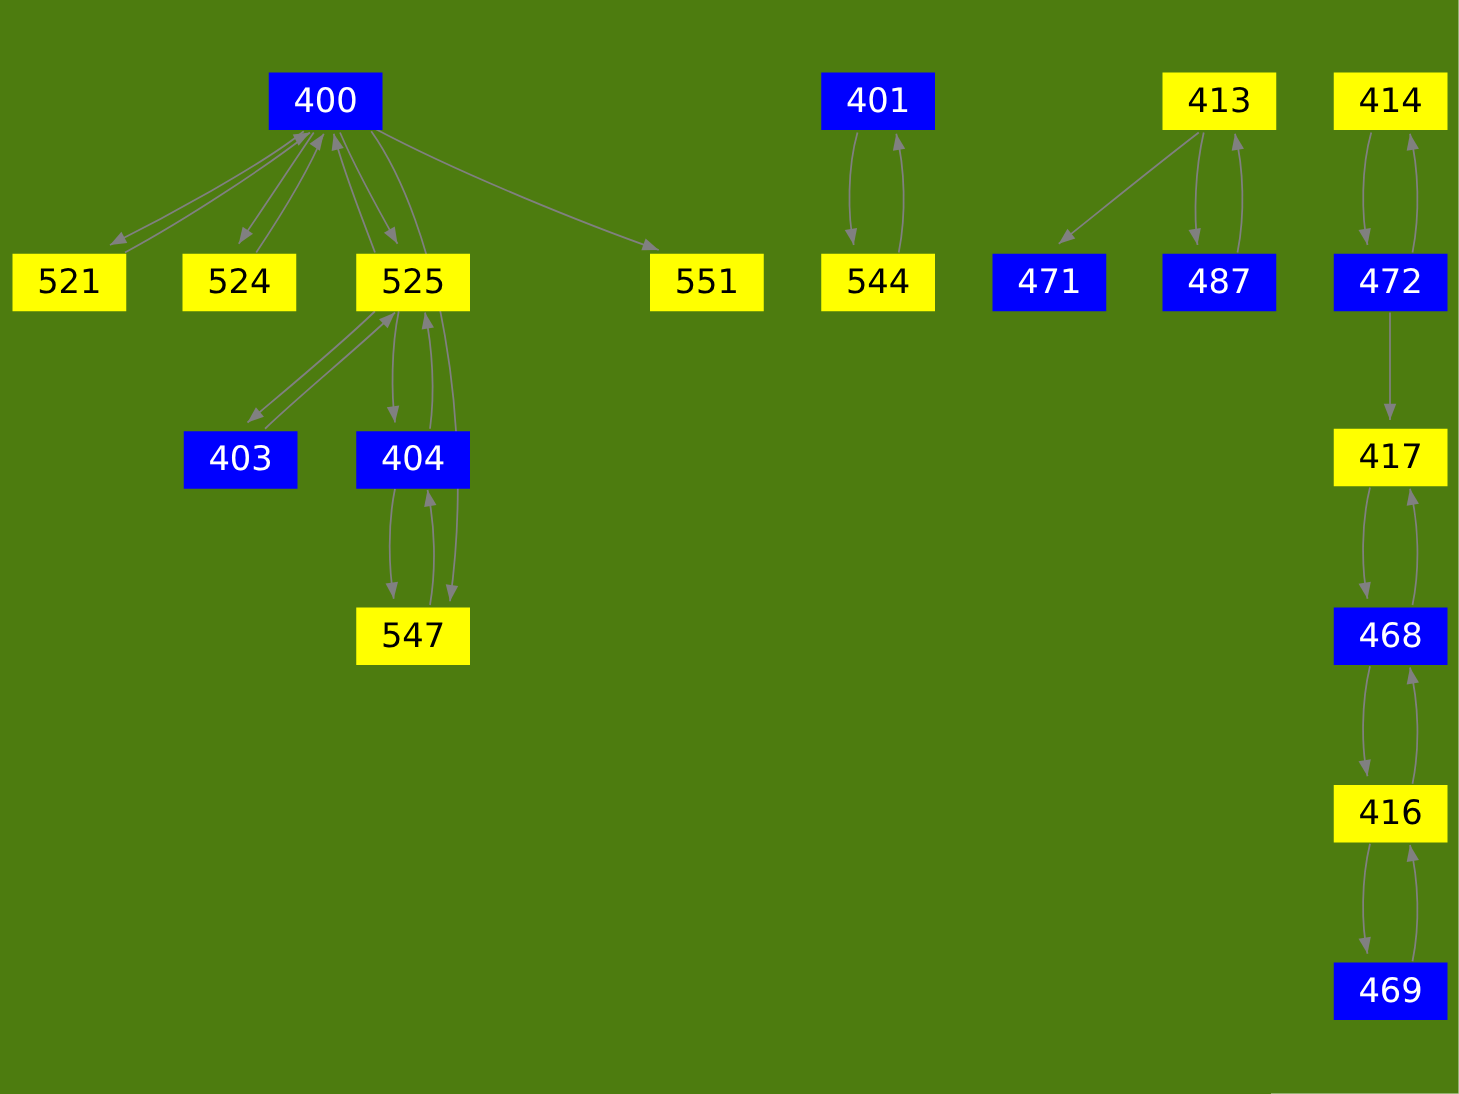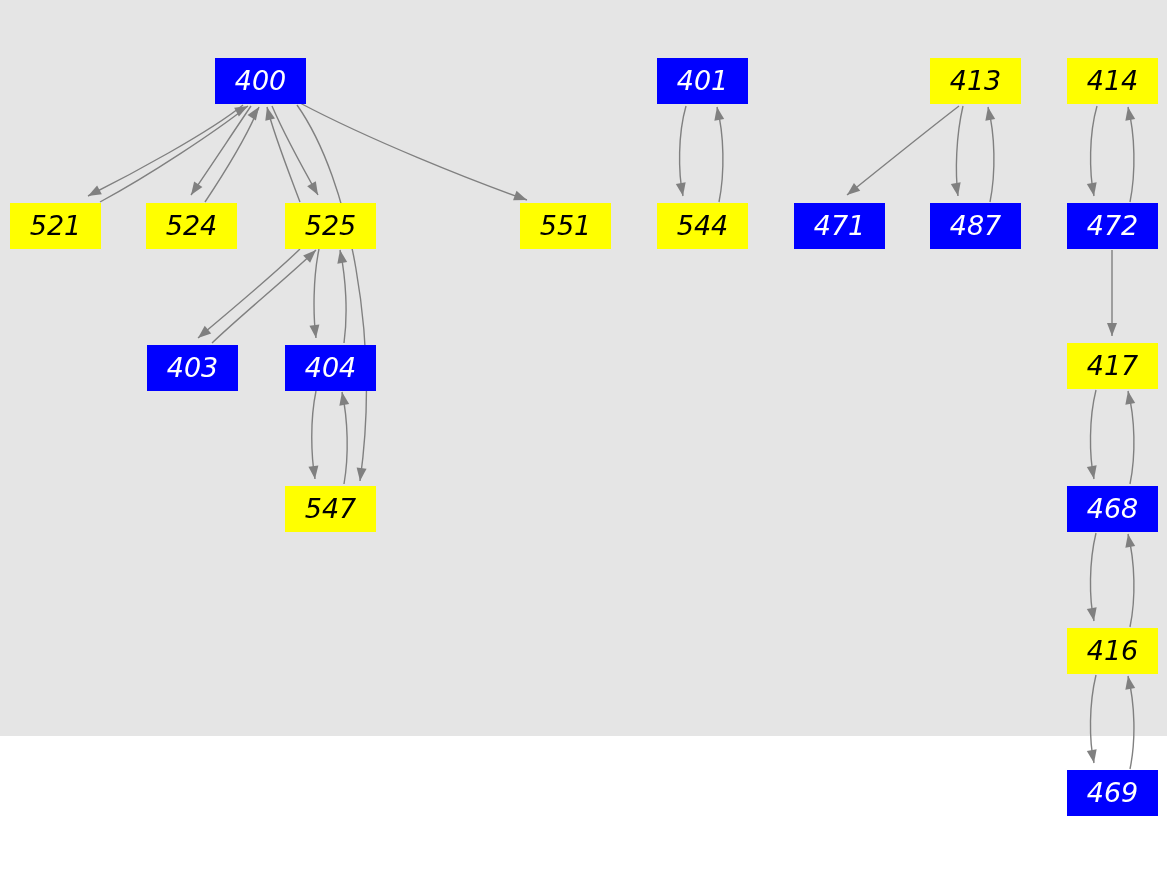--- a/index.html
+++ b/index.html
@@ -9,23 +9,22 @@
   }
   body {
     width: 1167px;
     height: 875px;
     font-family: "DejaVu Sans", sans-serif;
     overflow: hidden;
   }
   #graph-root {
     position: relative;
     width: 1167px;
-    height: 736px;
-    background: #e5e5e5;
-    font-style: italic;
+    height: 875px;
+    background: #4d7c0f;
   }
   svg#graph-svg {
     position: absolute;
     left: 0;
     top: 0;
     width: 1167px;
     height: 875px;
     display: block;
   }
   .node-rect {

